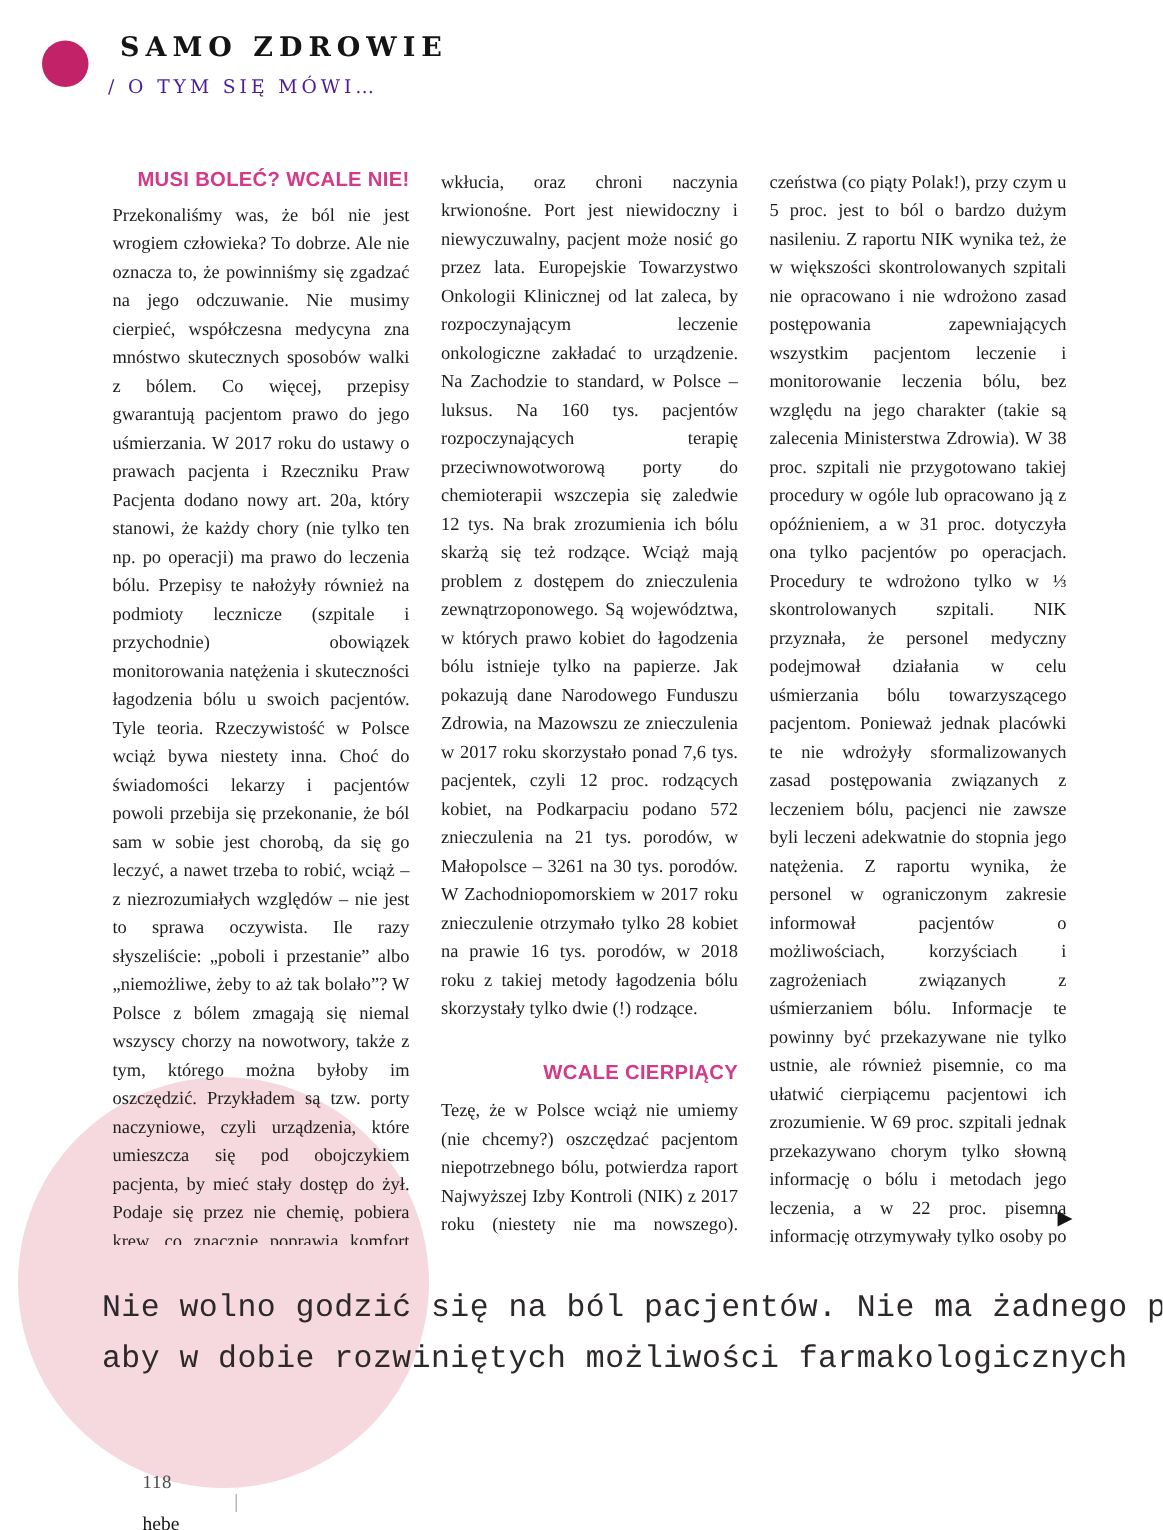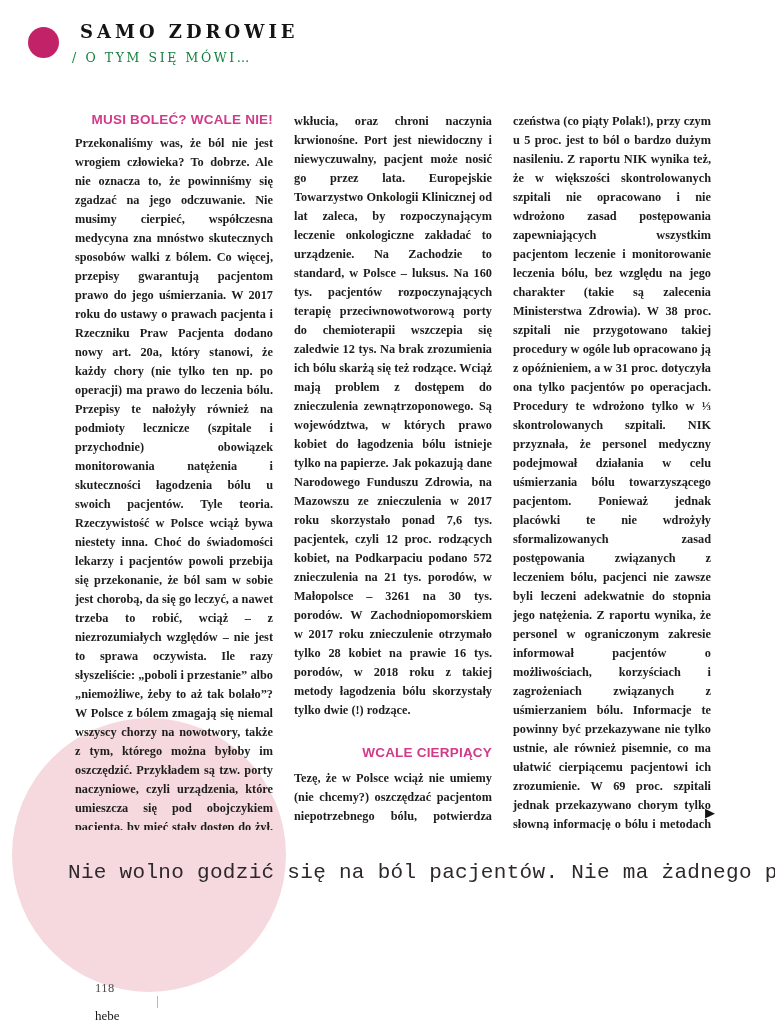--- a/index.html
+++ b/index.html
@@ -18,32 +18,31 @@
     background:#c22368;z-index:2;
   }
   .kicker{
     position:absolute;left:80px;top:21px;z-index:2;
     font-family:"DejaVu Serif",serif;font-weight:bold;font-size:18px;
     letter-spacing:4px;color:#141414;white-space:nowrap;
   }
   .kicker-sub{
     position:absolute;left:72px;top:50px;z-index:2;
     font-family:"DejaVu Serif",serif;font-size:12.5px;
-    letter-spacing:2.6px;color:#15803d;white-space:nowrap;
+    letter-spacing:2.6px;color:#4c1d95;white-space:nowrap;
   }
   
   .cols{
     position:absolute;left:75px;top:112px;width:636px;height:718px;
     display:flex;gap:21px;z-index:1;overflow:hidden;
   }
   .col{width:198px;flex:0 0 198px;}
   .col p{
     margin:0;text-align:justify;font-size:12.3px;line-height:19px;
     color:#1d1d1b;
-    font-weight:bold;
   }
   .col-heading{
     font-family:"Liberation Sans",sans-serif;font-weight:bold;font-size:13.5px;
     color:#d23a8a;text-align:right;letter-spacing:0.2px;margin:0 0 7px 0;
   }
   .col-heading.mid{margin:25px 0 9px 0;}
   
   .cont-arrow{
     position:absolute;left:705px;top:806px;z-index:2;
     font-family:"DejaVu Sans",sans-serif;font-size:13px;color:#141414;line-height:1;
@@ -92,20 +91,21 @@
     </div>
     <div class="col">
       <p>czeństwa (co piąty Polak!), przy czym u 5 proc. jest to ból o bardzo dużym nasileniu. Z raportu NIK wynika też, że w większości skontrolowanych szpitali nie opracowano i nie wdrożono zasad postępowania zapewniających wszystkim pacjentom leczenie i monitorowanie leczenia bólu, bez względu na jego charakter (takie są zalecenia Ministerstwa Zdrowia). W 38 proc. szpitali nie przygotowano takiej procedury w ogóle lub opracowano ją z opóźnieniem, a w 31 proc. dotyczyła ona tylko pacjentów po operacjach. Procedury te wdrożono tylko w ⅓ skontrolowanych szpitali. NIK przyznała, że personel medyczny podejmował działania w celu uśmierzania bólu towarzyszącego pacjentom. Ponieważ jednak placówki te nie wdrożyły sformalizowanych zasad postępowania związanych z leczeniem bólu, pacjenci nie zawsze byli leczeni adekwatnie do stopnia jego natężenia. Z raportu wynika, że personel w ograniczonym zakresie informował pacjentów o możliwościach, korzyściach i zagrożeniach związanych z uśmierzaniem bólu. Informacje te powinny być przekazywane nie tylko ustnie, ale również pisemnie, co ma ułatwić cierpiącemu pacjentowi ich zrozumienie. W 69 proc. szpitali jednak przekazywano chorym tylko słowną informację o bólu i metodach jego leczenia, a w 22 proc. pisemną informację otrzymywały tylko osoby po operacjach. Jedynie w 9 proc. szpitali wszystkim</p>
     </div>
   </div>
 
   <div class="cont-arrow">▶</div>
 
   <div class="quote">
     <div class="q-line">Nie wolno godzić się na ból pacjentów. Nie ma żadnego powodu,</div>
+    <div class="q-line">aby w dobie rozwiniętych możliwości farmakologicznych</div>
   </div>
 
   <div class="footer">
     <span class="page-num">118</span>
     <span class="footer-divider"></span>
     <span class="brand-word">hebe</span>
     <span class="social">facebook.com/hebe</span>
   </div>
 
 </div>

